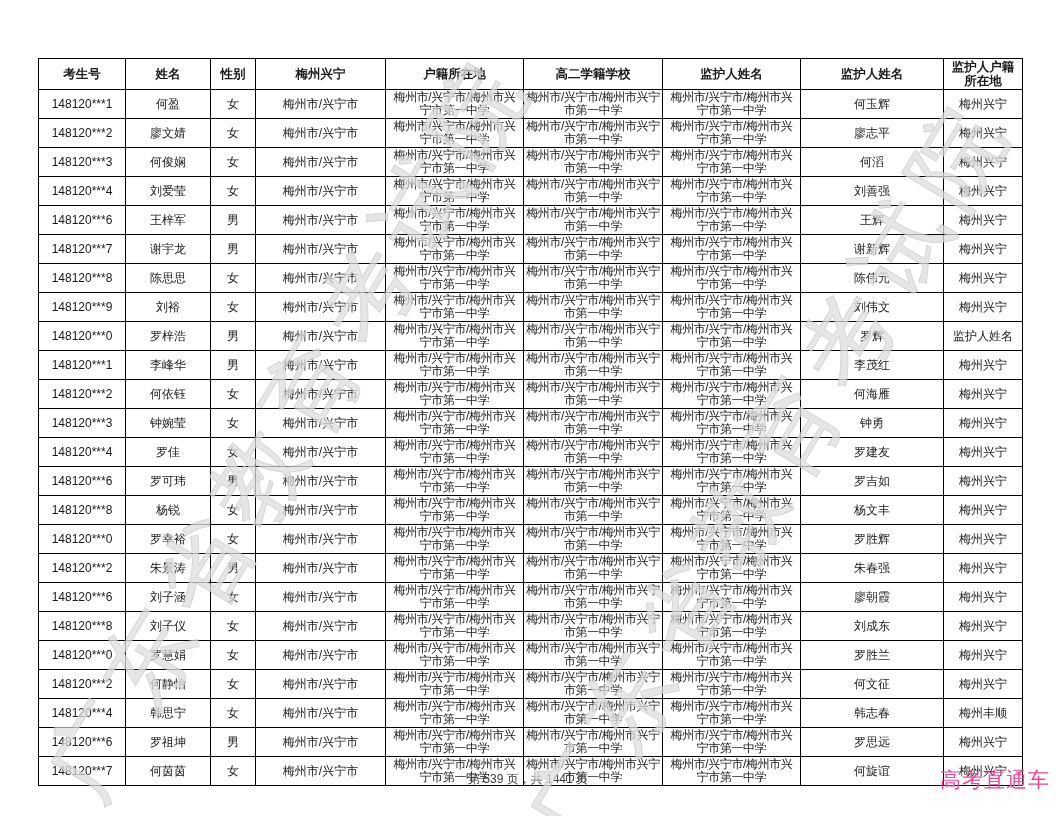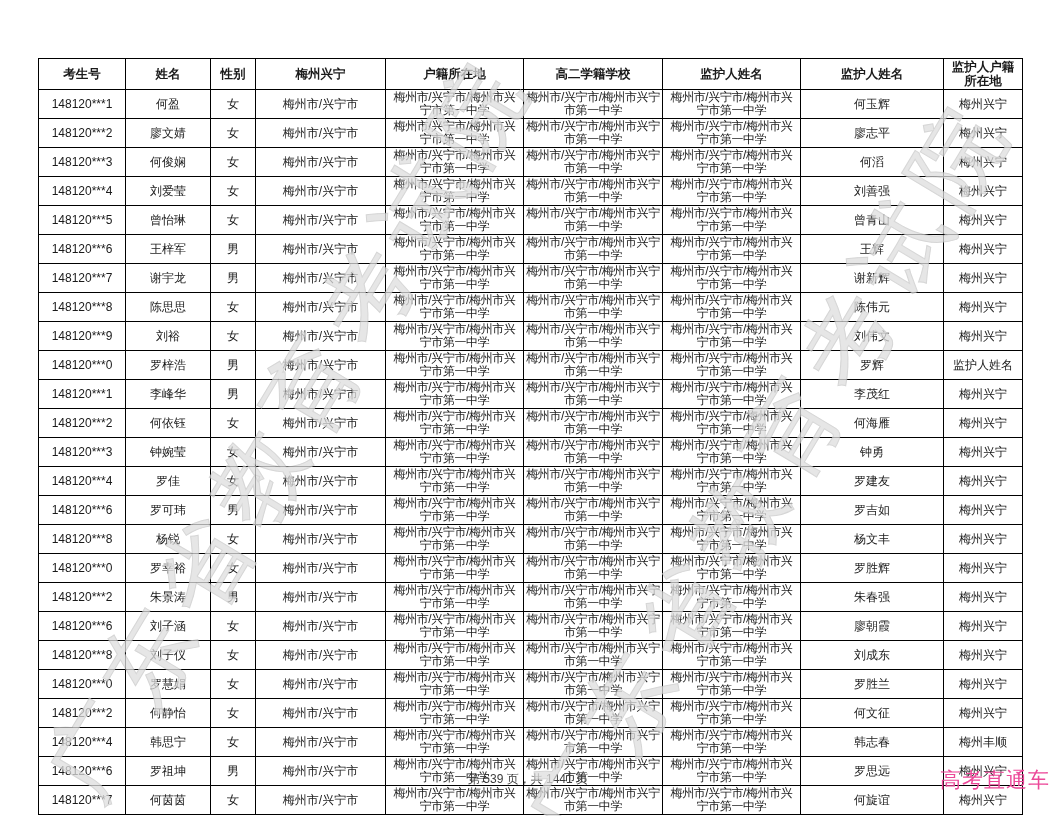--- a/index.html
+++ b/index.html
@@ -165,31 +165,20 @@
             <td>刘爱莹</td>
             <td>女</td>
             <td>梅州市/兴宁市</td>
             <td class="school-cell">梅州市/兴宁市/梅州市兴宁市第一中学</td>
             <td class="school-cell">梅州市/兴宁市/梅州市兴宁市第一中学</td>
             <td class="school-cell">梅州市/兴宁市/梅州市兴宁市第一中学</td>
             <td>刘善强</td>
             <td>梅州兴宁</td>
           </tr>
           <tr>
-            <td>148120***5</td>
-            <td>曾怡琳</td>
-            <td>女</td>
-            <td>梅州市/兴宁市</td>
-            <td class="school-cell">梅州市/兴宁市/梅州市兴宁市第一中学</td>
-            <td class="school-cell">梅州市/兴宁市/梅州市兴宁市第一中学</td>
-            <td class="school-cell">梅州市/兴宁市/梅州市兴宁市第一中学</td>
-            <td>曾青山</td>
-            <td>梅州兴宁</td>
-          </tr>
-          <tr>
             <td>148120***6</td>
             <td>王梓军</td>
             <td>男</td>
             <td>梅州市/兴宁市</td>
             <td class="school-cell">梅州市/兴宁市/梅州市兴宁市第一中学</td>
             <td class="school-cell">梅州市/兴宁市/梅州市兴宁市第一中学</td>
             <td class="school-cell">梅州市/兴宁市/梅州市兴宁市第一中学</td>
             <td>王辉</td>
             <td>梅州兴宁</td>
           </tr>

